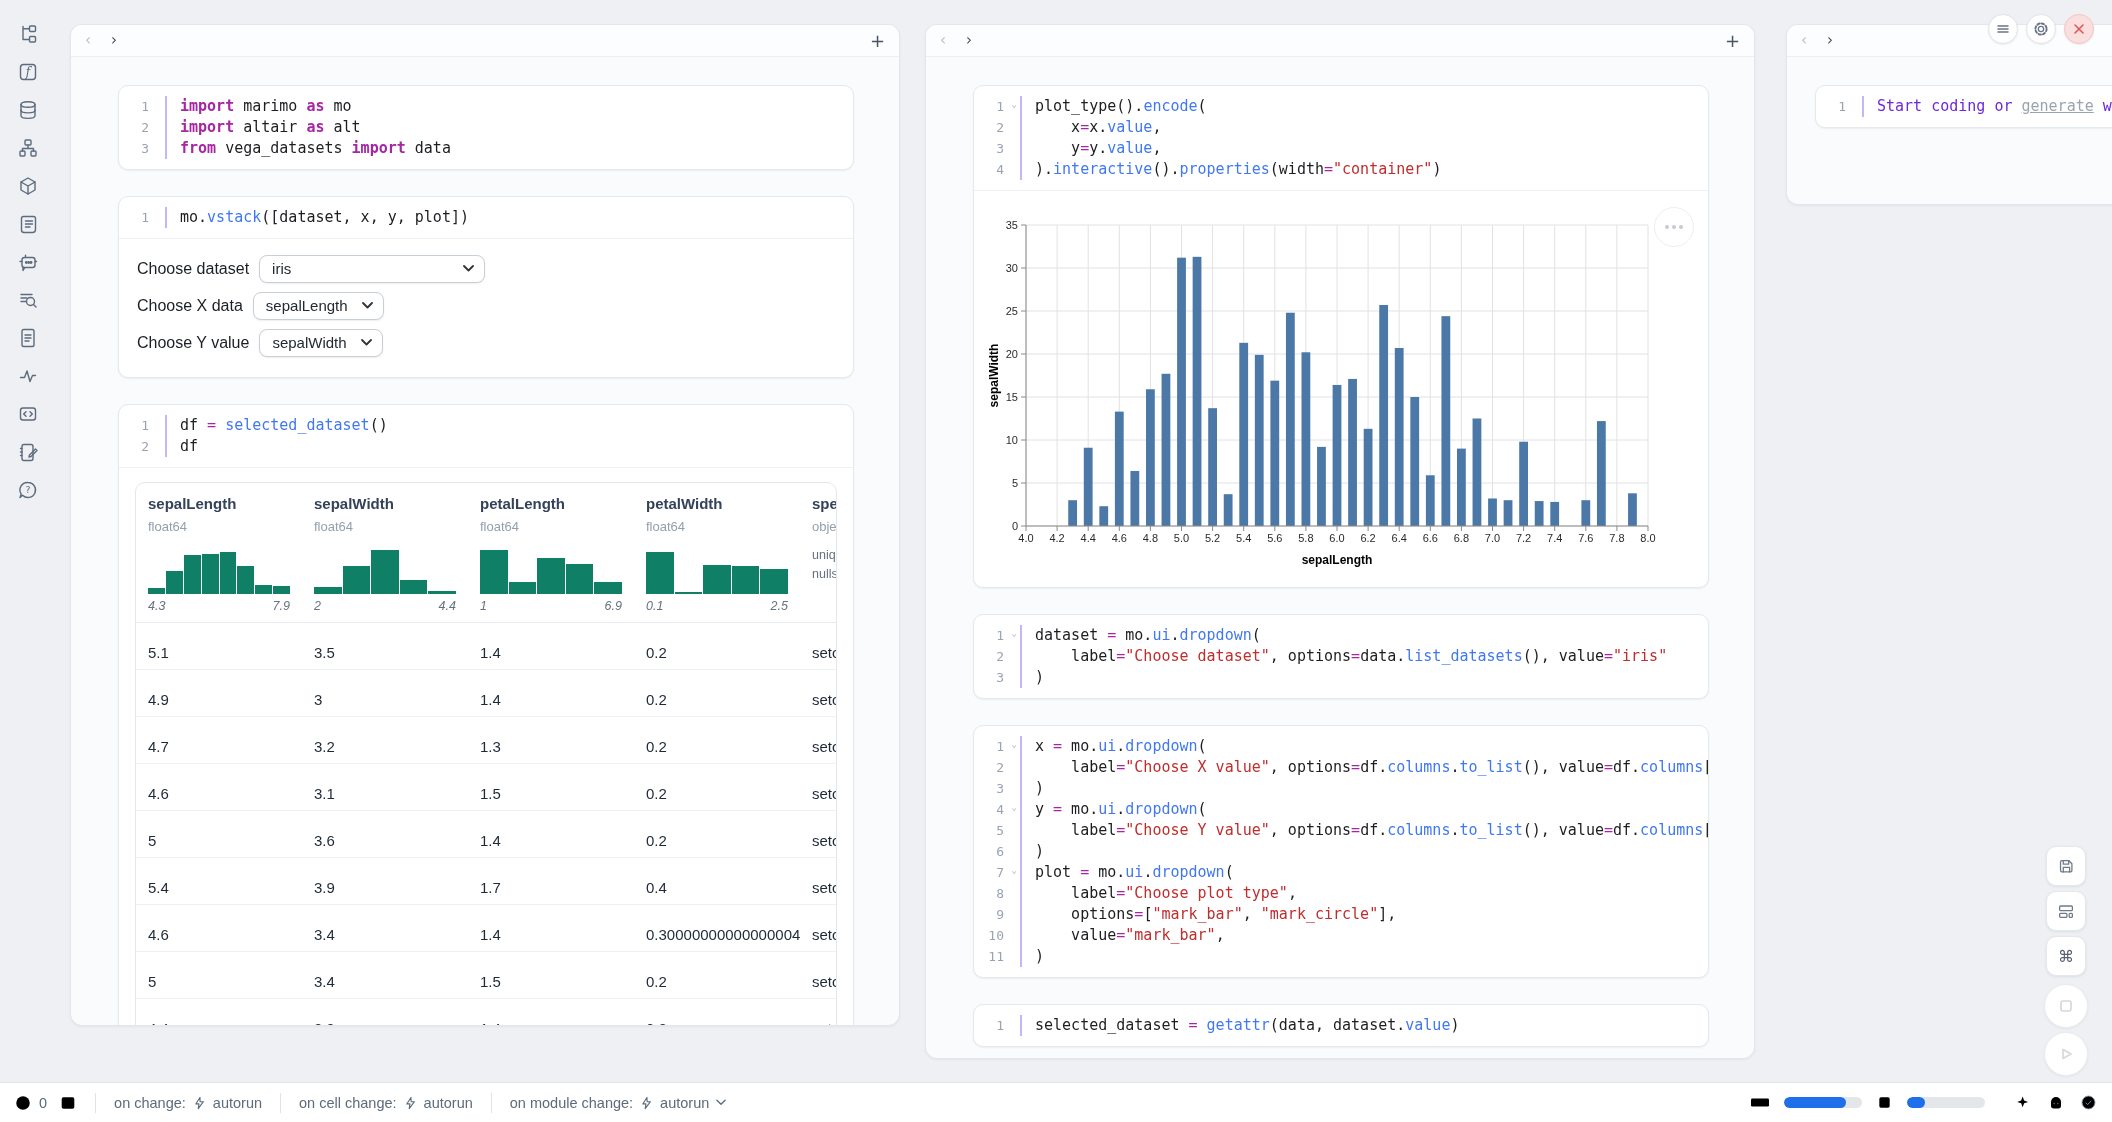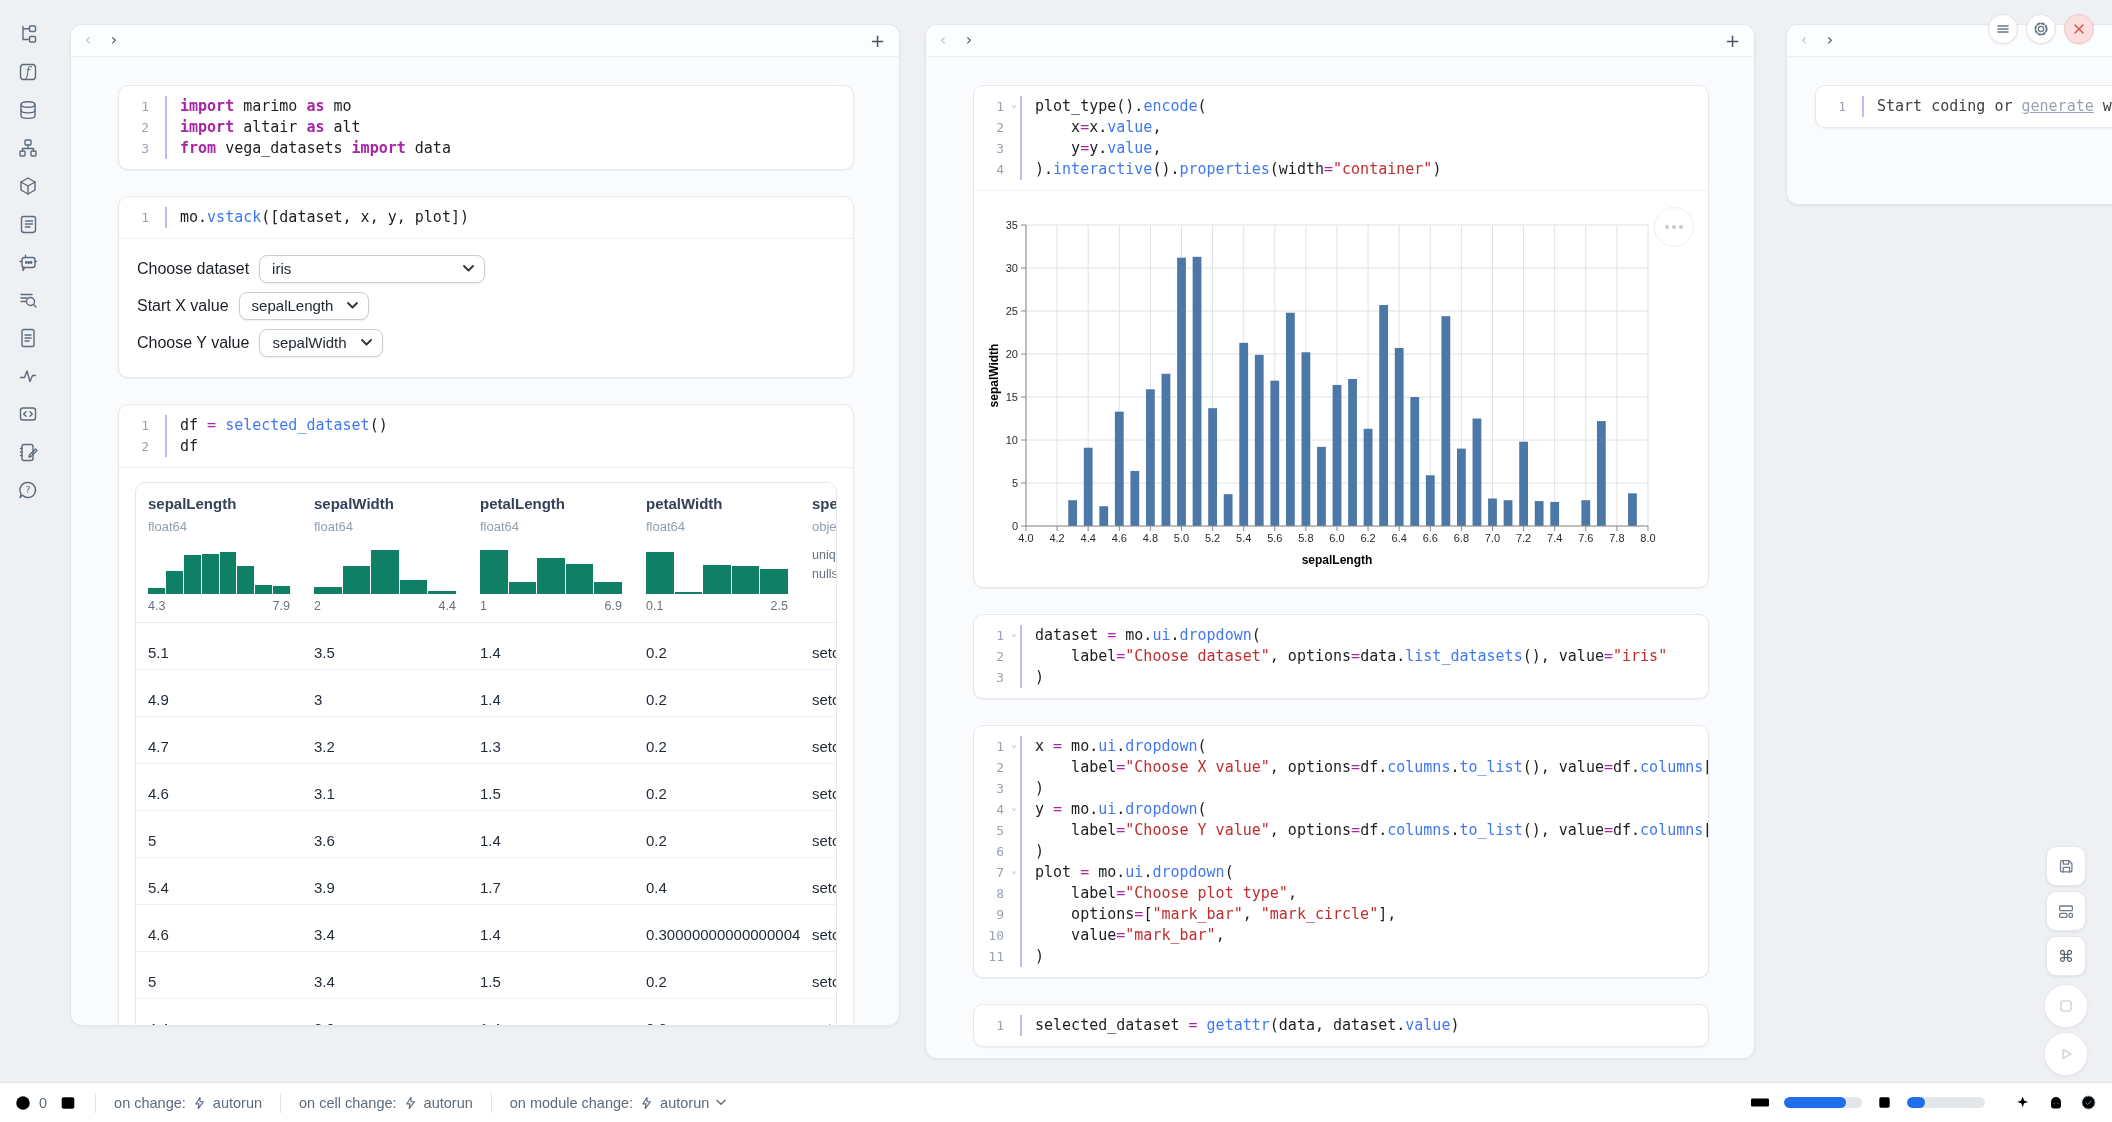--- a/index.html
+++ b/index.html
@@ -60,21 +60,21 @@
   
   .df-box { margin:14px 16px 10px 16px; border:1px solid #e4e7eb; border-radius:10px; overflow:hidden; background:#fff; }
   .df-grid { display:grid; grid-template-columns:166px 166px 166px 166px 1fr; }
   .df-hcell { padding:12px 12px 0 12px; overflow:hidden; }
   .df-hname { font-size:15px; font-weight:bold; color:#34425a; white-space:nowrap; }
   .df-hdtype { font-size:13px; color:#93a0ad; margin-top:7px; white-space:nowrap; }
   .hist { height:50px; margin-top:10px; display:flex; align-items:flex-end; gap:1px; }
   .hist div { flex:1; background:var(--hist); }
   .df-meta { margin-top:12px; font-size:12.5px; color:#66727f; line-height:19px; white-space:nowrap; }
   .df-range { display:flex; justify-content:space-between; font-size:12.5px; color:#66727f;
-    padding:5px 12px 9px 12px; border-bottom:1px solid #e8ebef; }
+    padding:5px 12px 9px 12px; border-bottom:1px solid #e8ebef;font-style:italic; }
   .df-row { display:grid; grid-template-columns:166px 166px 166px 166px 1fr; border-bottom:1px solid #eef1f4; }
   .df-row:last-child { border-bottom:none; }
   .df-cell { padding:8px 12px; font-size:15px; color:#1f2937; white-space:nowrap; overflow:hidden;margin-top:13px; }
 
   .df-footer { display:flex; align-items:center; padding:8px 18px 14px 18px; gap:10px; }
   .df-summary { font-size:15px; color:#47525f; }
   .pager { margin-left:auto; display:flex; align-items:center; gap:7px; }
   .pg-btn { width:30px; height:28px; border:1px solid #d8dde3; border-radius:8px; background:#fff;
     box-shadow:0 1px 2px rgba(0,0,0,.06); display:flex; align-items:center; justify-content:center;
     font-family:"DejaVu Sans",sans-serif; font-size:14px; color:#3e4a59; cursor:pointer; }
@@ -84,21 +84,21 @@
   .download { display:flex; align-items:center; gap:5px; margin-left:10px; font-size:14.5px; color:var(--accent); cursor:pointer; }
 
   
   .chart-wrap { position:relative; padding:22px 0 14px 12px; }
   .dots-btn { position:absolute; top:16px; right:14px; width:40px; height:40px; border-radius:50%;
     border:1px solid #eceef1; background:#fff; display:flex; align-items:center; justify-content:center; gap:3px; cursor:pointer; }
   .dots-btn i { width:4px; height:4px; border-radius:50%; background:#c6cbd2; }
 
   
   .placeholder-cell { margin:28px 0 0 28px; width:420px; }
-  .ph-text { color:#404040;text-align:right; }
+  .ph-text { color:#6d28d9;text-align:right; }
   .ph-link { color:#9aa3af; text-decoration:underline; }
 
   
   .circle-btn { position:absolute; width:30px; height:30px; border-radius:50%; background:#fff;
     border:1px solid #e2e5e9; box-shadow:0 1px 2px rgba(0,0,0,.08);
     display:flex; align-items:center; justify-content:center; cursor:pointer; z-index:20; }
   .circle-btn svg { stroke:#6a7686; fill:none; stroke-width:1.5; stroke-linecap:round; }
   .circle-btn.close { background:#fbdede; border-color:#f3c6c6; }
   .circle-btn.close svg { stroke:var(--close); }
 
@@ -249,21 +249,21 @@
           <div class="ctl-row">
             <span class="ctl-label">Choose dataset</span>
             <span class="select wide">
                 <span>iris</span>
                 <svg class="sel-chev" width="11" height="7" viewBox="0 0 11 7">
                   <polyline points="1,1 5.5,5.5 10,1" fill="none" stroke="#333" stroke-width="1.8" stroke-linecap="round" stroke-linejoin="round"></polyline>
                 </svg>
               </span>
           </div>
           <div class="ctl-row">
-            <span class="ctl-label">Start X value</span>
+            <span class="ctl-label">Choose X data</span>
             <span class="select">
                 <span>sepalLength</span>
                 <svg class="sel-chev" width="11" height="7" viewBox="0 0 11 7">
                   <polyline points="1,1 5.5,5.5 10,1" fill="none" stroke="#333" stroke-width="1.8" stroke-linecap="round" stroke-linejoin="round"></polyline>
                 </svg>
               </span>
           </div>
           <div class="ctl-row">
             <span class="ctl-label">Choose Y value</span>
             <span class="select">

